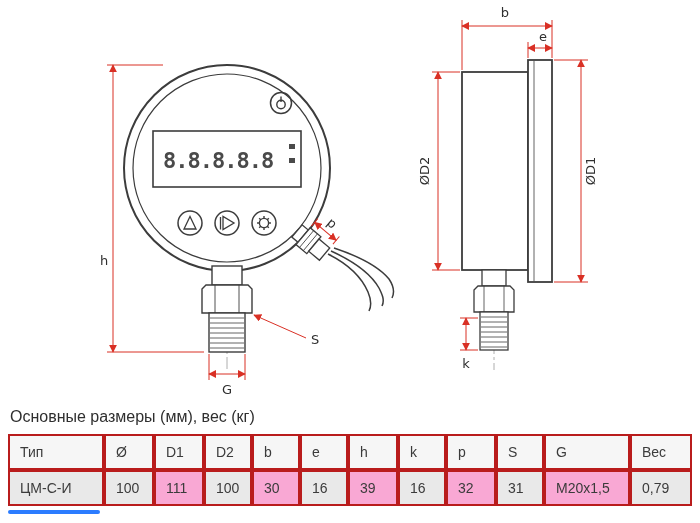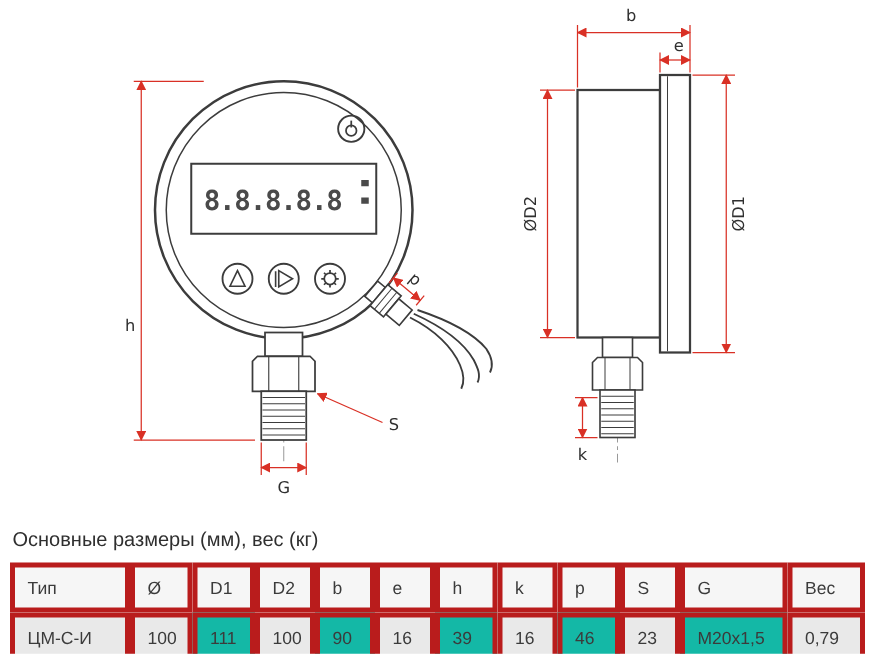--- a/index.html
+++ b/index.html
@@ -1,25 +1,25 @@
 <!DOCTYPE html>
 <html><head>
 <meta charset="utf-8">
 <style>
   html,body{margin:0;padding:0;background:#fff;}
   body{width:700px;height:523px;overflow:hidden;font-family:"Liberation Sans",sans-serif;color:#333;}
   .drawing{display:block;}
-  .caption{font-size:16px;color:#2f2f2f;margin:18px 0 8px 10px;}
+  .caption{font-size:16px;color:#2f2f2f;margin:2px 0 8px 10px;}
   table.dims{border-collapse:separate;border-spacing:0;margin:0 8px;width:684px;table-layout:fixed;font-size:14px;}
   table.dims th, table.dims td{
-    text-align:left;font-weight:400;padding:8px 10px;border:4px solid #b91c1c;
+    text-align:left;font-weight:400;padding:8px 10px;border:2px solid #b91c1c;
     white-space:nowrap;overflow:hidden;color:#3b3b3b;
   }
   table.dims th{background:#f6f6f6;}
-  table.dims td{background:#14b8a6;}
+  table.dims td{background:#f9a8d4;}
   table.dims td:first-child, table.dims td:nth-child(even){background:#e9e9e9;}
   col.c-type{width:96px;} col.c-sm{width:48px;} col.c-md{width:50px;}
   col.c-g{width:86px;} col.c-ves{width:62px;}
   .scroll-indicator{width:92px;height:4px;background:#2b7cff;border-radius:2px;margin:4px 0 0 8px;}
   
   .ln{stroke:#3c3c3c;fill:none;}
   .fillw{fill:#fff;stroke:#3c3c3c;}
   .red{stroke:#d93025;fill:none;stroke-width:1;}
   .cl{stroke:#999;stroke-width:0.8;fill:none;stroke-dasharray:12 3 3 3;}
   text.dim{font-family:"DejaVu Sans",sans-serif;font-size:13px;fill:#2f2f2f;}
@@ -229,25 +229,25 @@
       <th>G</th>
       <th>Вес</th>
     </tr>
   </thead>
   <tbody>
     <tr>
       <td>ЦМ-С-И</td>
       <td>100</td>
       <td>111</td>
       <td>100</td>
-      <td>90</td>
+      <td>30</td>
       <td>16</td>
       <td>39</td>
       <td>16</td>
-      <td>46</td>
-      <td>23</td>
+      <td>32</td>
+      <td>31</td>
       <td>M20x1,5</td>
       <td>0,79</td>
     </tr>
   </tbody>
 </table>
 
 <div class="scroll-indicator"></div>
 
 </body></html>

